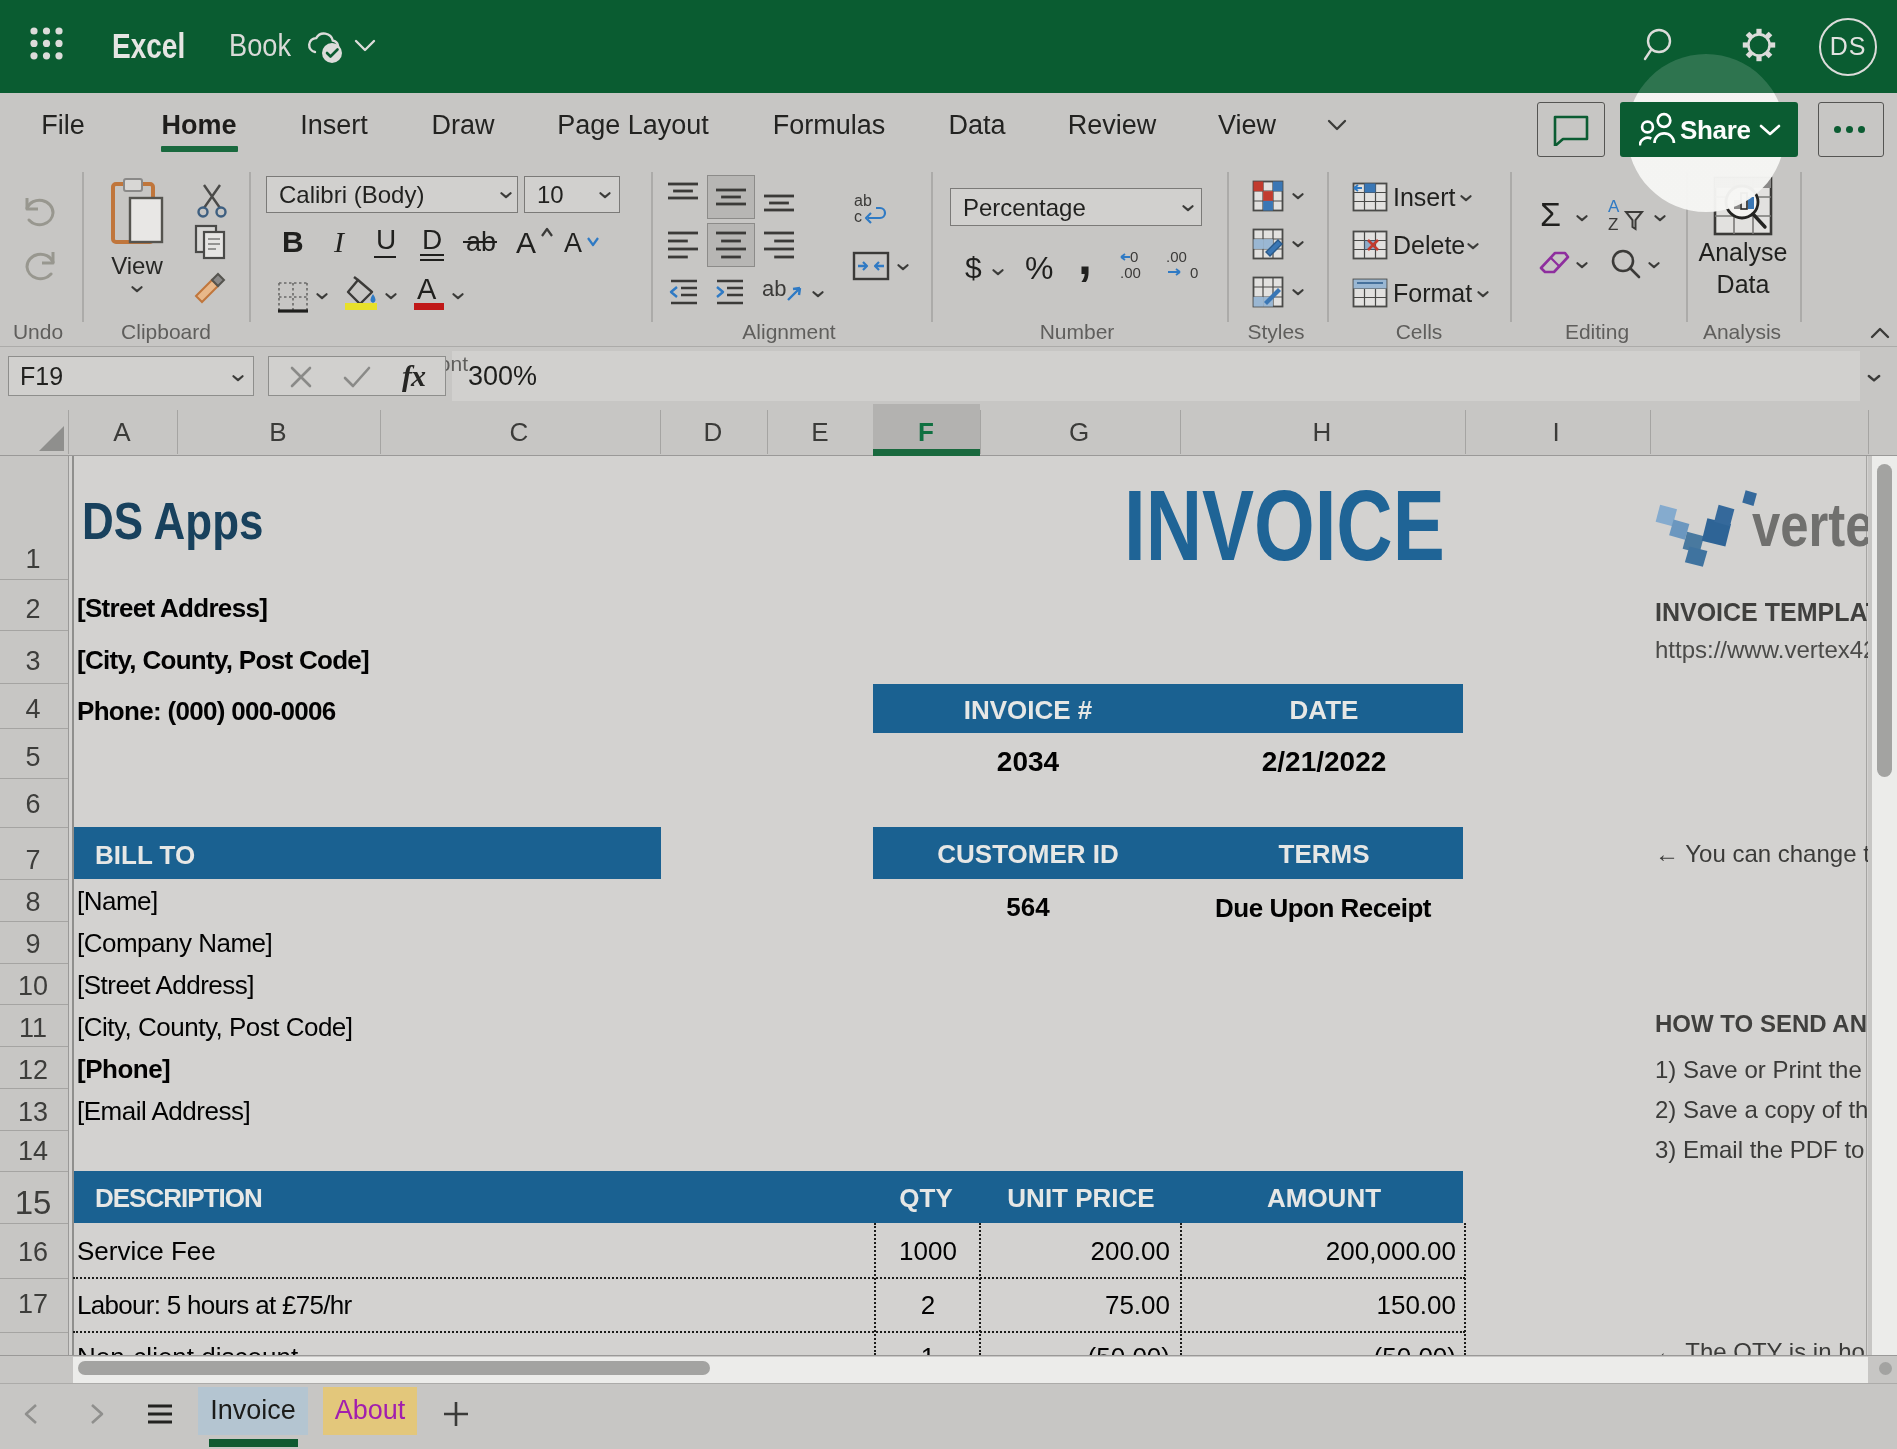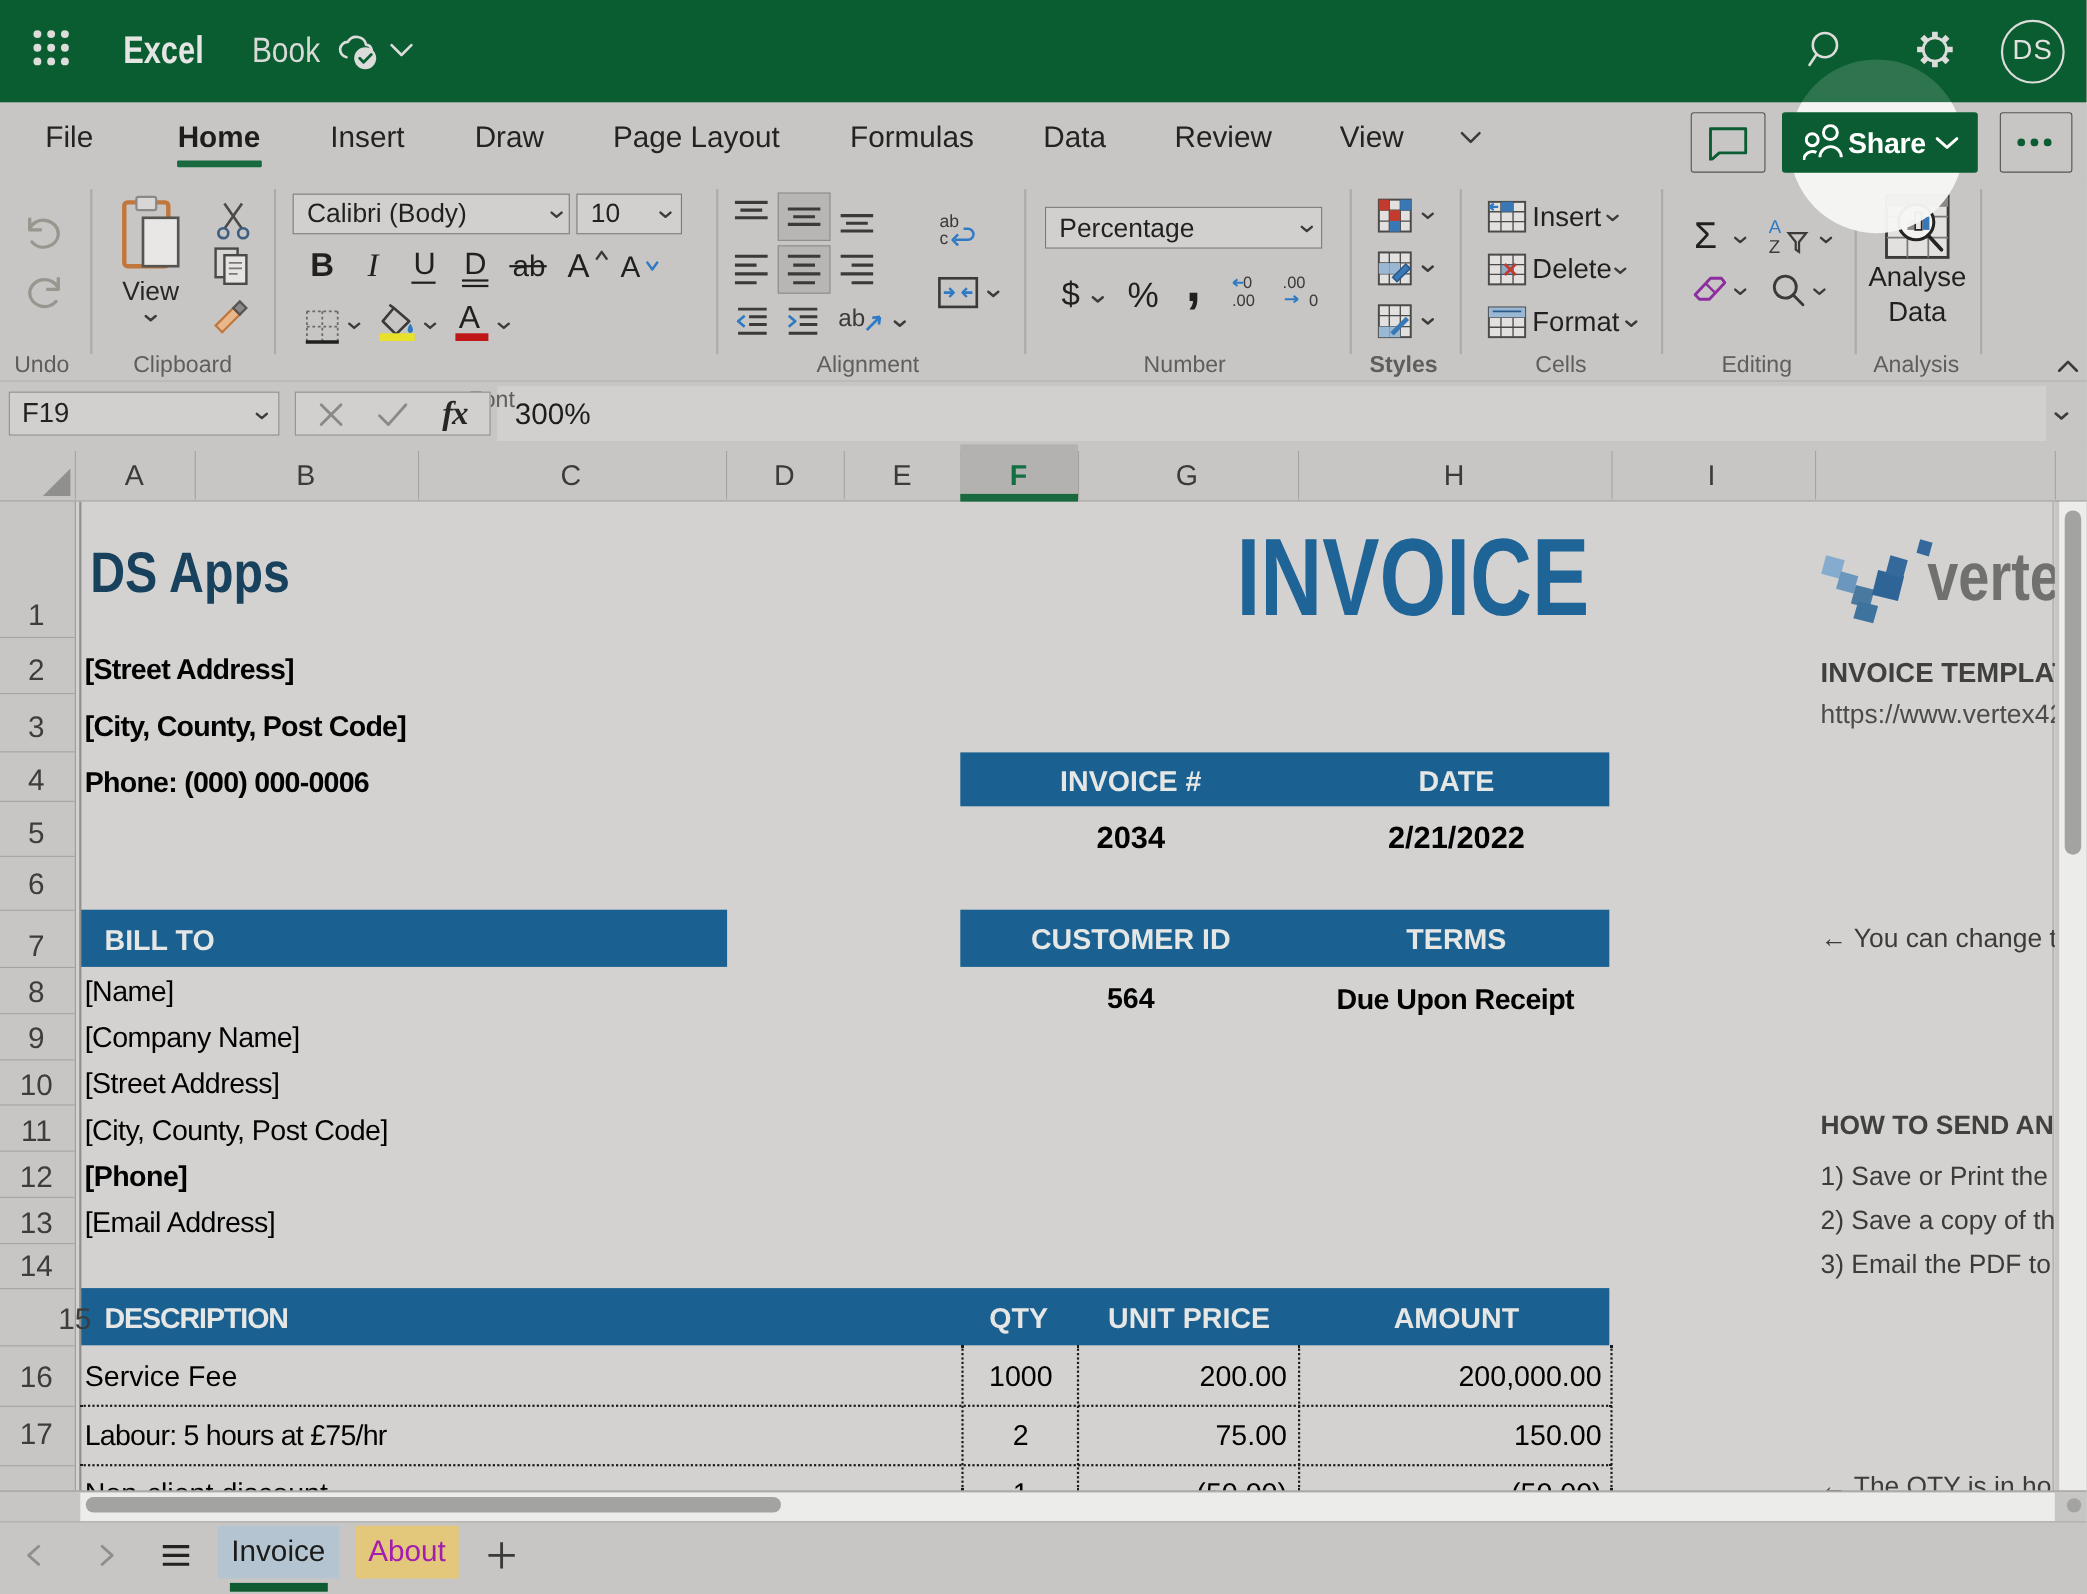--- a/index.html
+++ b/index.html
@@ -96,21 +96,21 @@
 <div class="abs" style="left:1227px;top:172px;width:1.5px;height:150px;background:#acaba9;z-index:2;"></div>
 <div class="abs" style="left:1327px;top:172px;width:1.5px;height:150px;background:#acaba9;z-index:2;"></div>
 <div class="abs" style="left:1510px;top:172px;width:1.5px;height:150px;background:#acaba9;z-index:2;"></div>
 <div class="abs" style="left:1686px;top:172px;width:1.5px;height:150px;background:#acaba9;z-index:2;"></div>
 <div class="abs" style="left:1800px;top:172px;width:1.5px;height:150px;background:#acaba9;z-index:2;"></div>
 <div class="t" style="left:38px;top:321.1px;font-size:21px;font-weight:400;color:#5e5d5b;transform:translateX(-50%);transform-origin:50% 50%;z-index:3;">Undo</div>
 <div class="t" style="left:166px;top:321.1px;font-size:21px;font-weight:400;color:#5e5d5b;transform:translateX(-50%);transform-origin:50% 50%;z-index:3;">Clipboard</div>
 <div class="t" style="left:447px;top:321.1px;font-size:21px;font-weight:400;color:#5e5d5b;transform:translateX(-50%);transform-origin:50% 50%;z-index:3;margin-top:32px;">Font</div>
 <div class="t" style="left:789px;top:321.1px;font-size:21px;font-weight:400;color:#5e5d5b;transform:translateX(-50%);transform-origin:50% 50%;z-index:3;">Alignment</div>
 <div class="t" style="left:1077px;top:321.1px;font-size:21px;font-weight:400;color:#5e5d5b;transform:translateX(-50%);transform-origin:50% 50%;z-index:3;">Number</div>
-<div class="t" style="left:1276px;top:321.1px;font-size:21px;font-weight:700;color:#5e5d5b;transform:translateX(-50%);transform-origin:50% 50%;z-index:3;">Styles</div>
+<div class="t" style="left:1276px;top:321.1px;font-size:21px;font-weight:400;color:#5e5d5b;transform:translateX(-50%);transform-origin:50% 50%;z-index:3;">Styles</div>
 <div class="t" style="left:1419px;top:321.1px;font-size:21px;font-weight:400;color:#5e5d5b;transform:translateX(-50%);transform-origin:50% 50%;z-index:3;">Cells</div>
 <div class="t" style="left:1597px;top:321.1px;font-size:21px;font-weight:400;color:#5e5d5b;transform:translateX(-50%);transform-origin:50% 50%;z-index:3;">Editing</div>
 <div class="t" style="left:1742px;top:321.1px;font-size:21px;font-weight:400;color:#5e5d5b;transform:translateX(-50%);transform-origin:50% 50%;z-index:3;">Analysis</div>
 <svg class="abs" style="left:1868px;top:324px;z-index:3" width="24" height="18" viewBox="0 0 24 18">
     <path d="M4,13 L12,5 L20,13" fill="none" stroke="#3b3b39" stroke-width="2.4" stroke-linecap="round" stroke-linejoin="round"></path>
   </svg>
 <svg class="abs" style="left:22px;top:196px;z-index:3" width="36" height="32" viewBox="0 0 36 32">
     <path d="M5,12 a13.5,12.5 0 0 1 26,5 a13.5,12.5 0 0 1 -24,7" fill="none" stroke="#98978f" stroke-width="3" stroke-linecap="round"></path>
     <path d="M5,2 v11 h11" fill="none" stroke="#98978f" stroke-width="3" stroke-linejoin="round"></path>
   </svg>
@@ -448,21 +448,21 @@
 <div class="t" style="left:33px;top:744.0px;font-size:27px;font-weight:400;color:#3c3c3a;transform:translateX(-50%);transform-origin:50% 50%;z-index:3;">5</div>
 <div class="t" style="left:33px;top:791.0px;font-size:27px;font-weight:400;color:#3c3c3a;transform:translateX(-50%);transform-origin:50% 50%;z-index:3;">6</div>
 <div class="t" style="left:33px;top:847.0px;font-size:27px;font-weight:400;color:#3c3c3a;transform:translateX(-50%);transform-origin:50% 50%;z-index:3;">7</div>
 <div class="t" style="left:33px;top:889.0px;font-size:27px;font-weight:400;color:#3c3c3a;transform:translateX(-50%);transform-origin:50% 50%;z-index:3;">8</div>
 <div class="t" style="left:33px;top:931.0px;font-size:27px;font-weight:400;color:#3c3c3a;transform:translateX(-50%);transform-origin:50% 50%;z-index:3;">9</div>
 <div class="t" style="left:33px;top:973.0px;font-size:27px;font-weight:400;color:#3c3c3a;transform:translateX(-50%);transform-origin:50% 50%;z-index:3;">10</div>
 <div class="t" style="left:33px;top:1015.0px;font-size:27px;font-weight:400;color:#3c3c3a;transform:translateX(-50%);transform-origin:50% 50%;z-index:3;">11</div>
 <div class="t" style="left:33px;top:1057.0px;font-size:27px;font-weight:400;color:#3c3c3a;transform:translateX(-50%);transform-origin:50% 50%;z-index:3;">12</div>
 <div class="t" style="left:33px;top:1099.0px;font-size:27px;font-weight:400;color:#3c3c3a;transform:translateX(-50%);transform-origin:50% 50%;z-index:3;">13</div>
 <div class="t" style="left:33px;top:1138.0px;font-size:27px;font-weight:400;color:#3c3c3a;transform:translateX(-50%);transform-origin:50% 50%;z-index:3;">14</div>
-<div class="t" style="left:33px;top:1186.0px;font-size:27px;font-weight:400;color:#3c3c3a;transform:translateX(-50%);transform-origin:50% 50%;z-index:3;margin-left:35px;">15</div>
+<div class="t" style="left:33px;top:1186.0px;font-size:33px;font-weight:400;color:#3c3c3a;transform:translateX(-50%);transform-origin:50% 50%;z-index:3;">15</div>
 <div class="t" style="left:33px;top:1239.0px;font-size:27px;font-weight:400;color:#3c3c3a;transform:translateX(-50%);transform-origin:50% 50%;z-index:3;">16</div>
 <div class="t" style="left:33px;top:1291.0px;font-size:27px;font-weight:400;color:#3c3c3a;transform:translateX(-50%);transform-origin:50% 50%;z-index:3;">17</div>
 <div class="abs" style="left:69px;top:456px;width:1799px;height:899px;background:#d3d2d0;overflow:hidden;z-index:1">
 <div class="abs" style="left:3px;top:0px;width:1.5px;height:899px;background:#8f8f8d;z-index:2;"></div>
 <div class="abs" style="left:1797px;top:0px;width:1.3px;height:899px;background:#a5a4a2;z-index:2;"></div>
 <div class="t" style="left:13px;top:39.0px;font-size:52px;font-weight:700;color:#16405c;transform:scaleX(0.845);transform-origin:0 50%;">DS Apps</div>
 <div class="t" style="left:1055px;top:19px;font-size:100px;font-weight:700;color:#1d6396;transform:scaleX(0.78);transform-origin:0 0;">INVOICE</div>
 <div class="t" style="left:8px;top:138.5px;font-size:26px;font-weight:700;color:#000000;letter-spacing:-0.7px;">[Street Address]</div>
 <div class="t" style="left:8px;top:190.5px;font-size:26px;font-weight:700;color:#000000;letter-spacing:-0.7px;">[City, County, Post Code]</div>
 <div class="t" style="left:8px;top:241.5px;font-size:26px;font-weight:700;color:#000000;letter-spacing:-0.7px;">Phone: (000) 000-0006</div>

